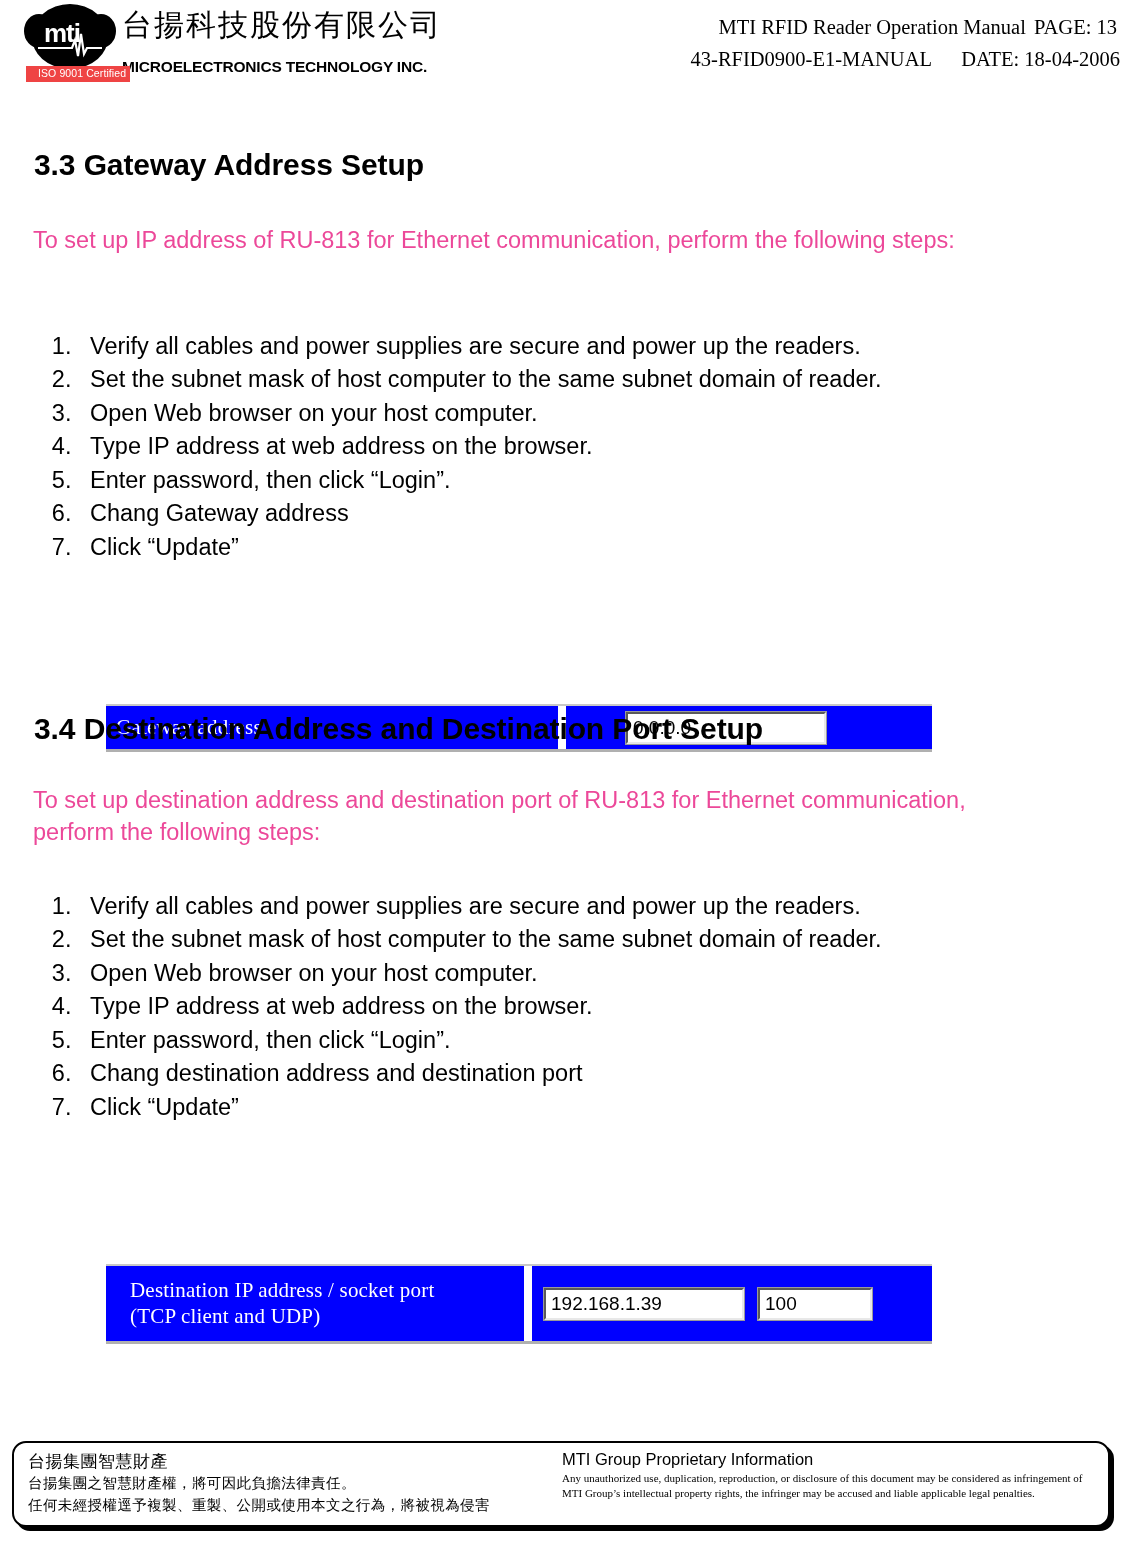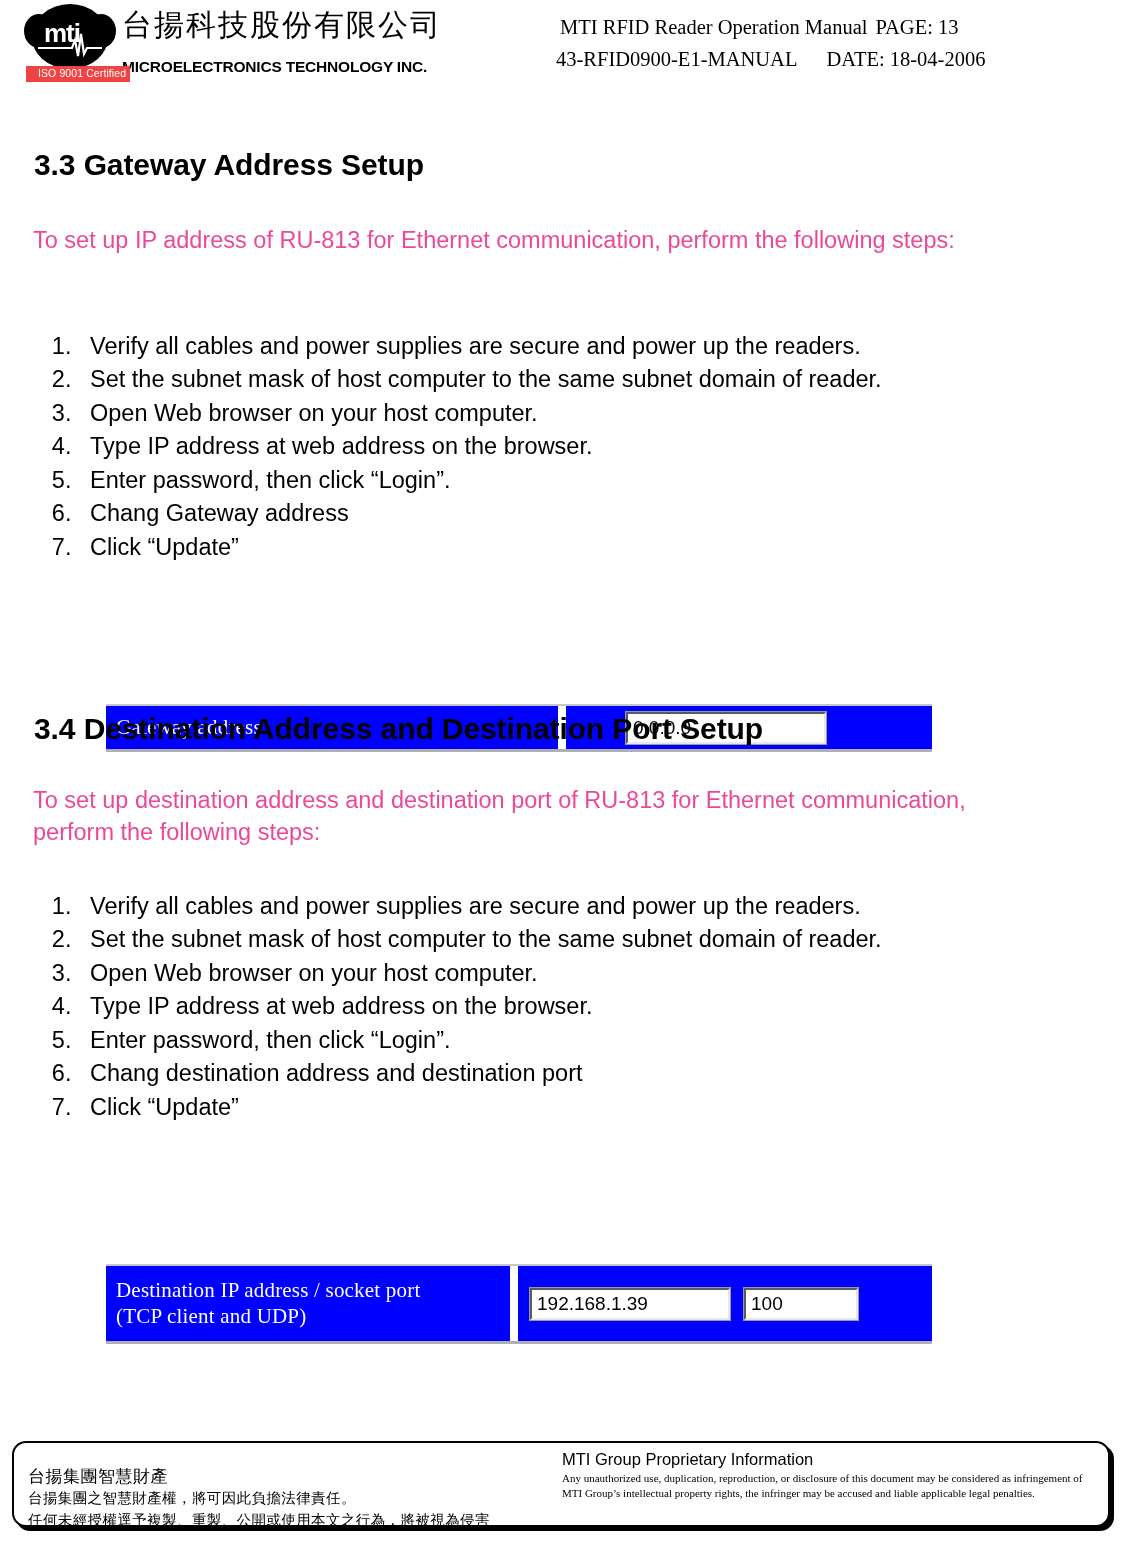--- a/index.html
+++ b/index.html
@@ -89,21 +89,21 @@
     font-weight: bold;
     letter-spacing: -0.2px;
     white-space: nowrap;
   }
   .hdr-right {
     position: absolute;
     left: 560px; top: 12px;
     width: 560px;
     font-family: "Liberation Serif", serif;
     font-size: 20.5px;
-    text-align: left;
+    text-align: right;
     line-height: 1.55;
   }
   .hdr-line1 .seg { margin-right: 3px; }
   .hdr-line2 { margin-left: -4px; }
   .hdr-doc { margin-right: 24px; }
 
   
   .content {
     position: absolute;
     left: 0; top: 112px;
@@ -200,42 +200,41 @@
     display: flex;
     align-items: center;
   }
 
   
   .form-gateway { left: 106px; top: 592px; width: 826px; height: 48px; gap: 48px; }
   .form-gateway .wf-label-cell { width: 404px; flex: 0 0 404px; }
   .form-gateway .wf-input { width: 200px; height: 32px; }
 
   
-  .form-destination { left: 106px; top: 1152px; width: 826px; height: 80px; }
+  .form-destination { left: 106px; top: 1152px; width: 826px; height: 80px; padding-left: 14px; }
   .form-destination .wf-label-cell { width: 404px; flex: 0 0 404px; align-items: center; }
   .form-destination .wf-input-ip { width: 200px; height: 32px; }
   .form-destination .wf-input-port { width: 114px; height: 32px; margin-left: 14px; }
 
   
   .page-footer {
     position: absolute;
     left: 12px; top: 1441px;
     width: 1098px;
     height: 86px;
     border: 2px solid #000000;
     border-radius: 14px;
     background: #ffffff;
     box-shadow: 4px 4px 0 0 #000000;
     box-sizing: border-box;
   }
   .footer-left {
     position: absolute;
     left: 14px; top: 8px;
     width: 530px;
-    margin-top: 15px;
   }
   .footer-left-title {
     font-family: "DejaVu Sans", sans-serif;
     font-size: 17px;
     line-height: 1.25;
     letter-spacing: 0.5px;
   }
   .footer-left-body {
     font-family: "DejaVu Serif", serif;
     font-size: 14.5px;

